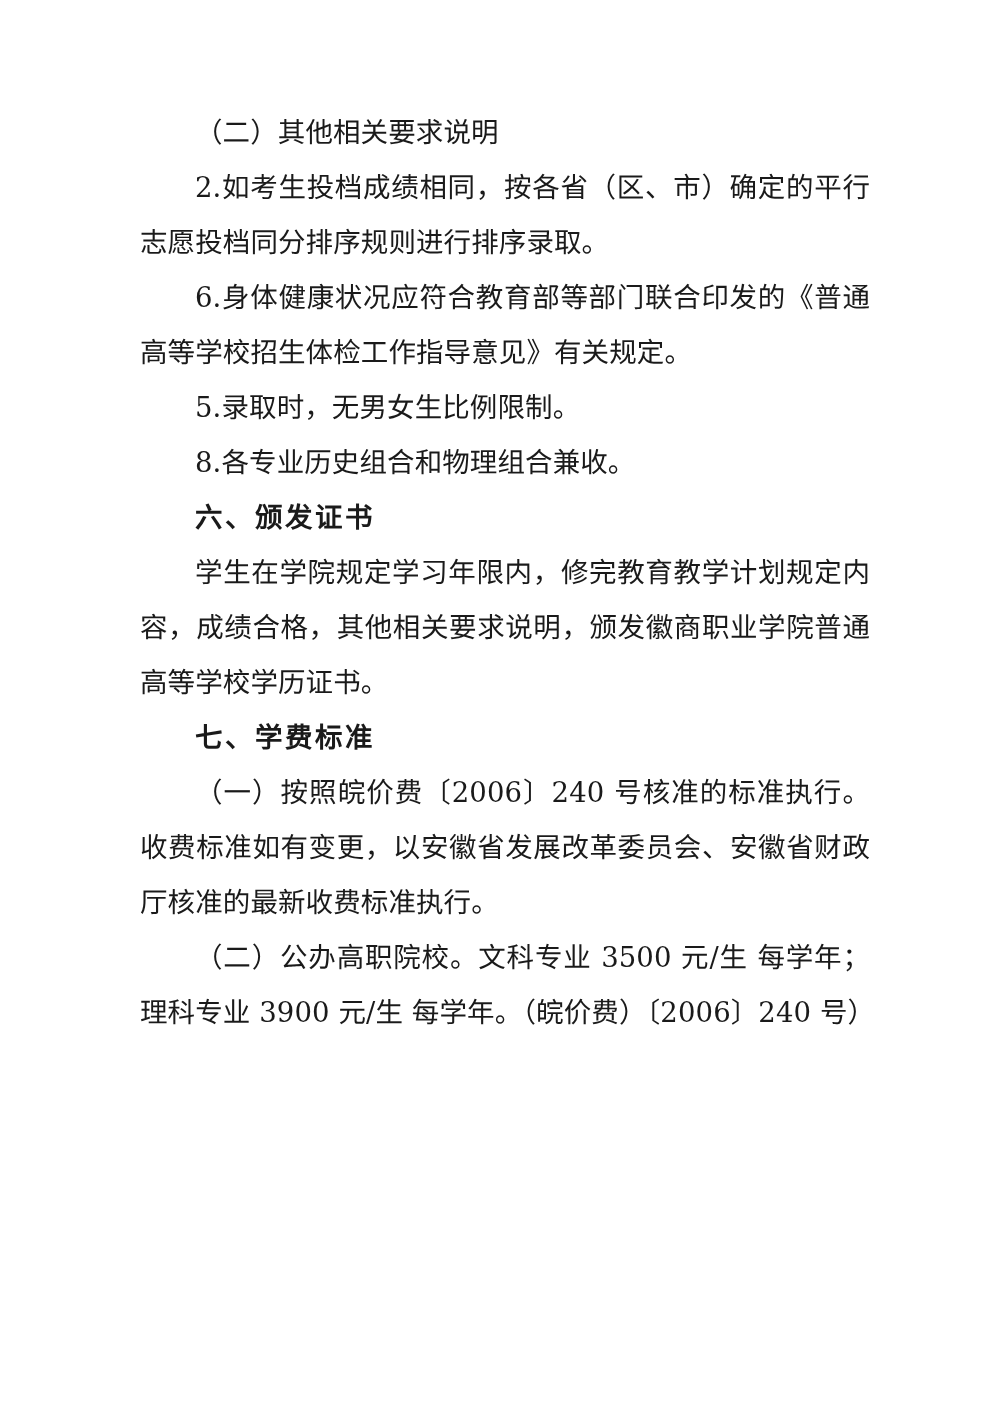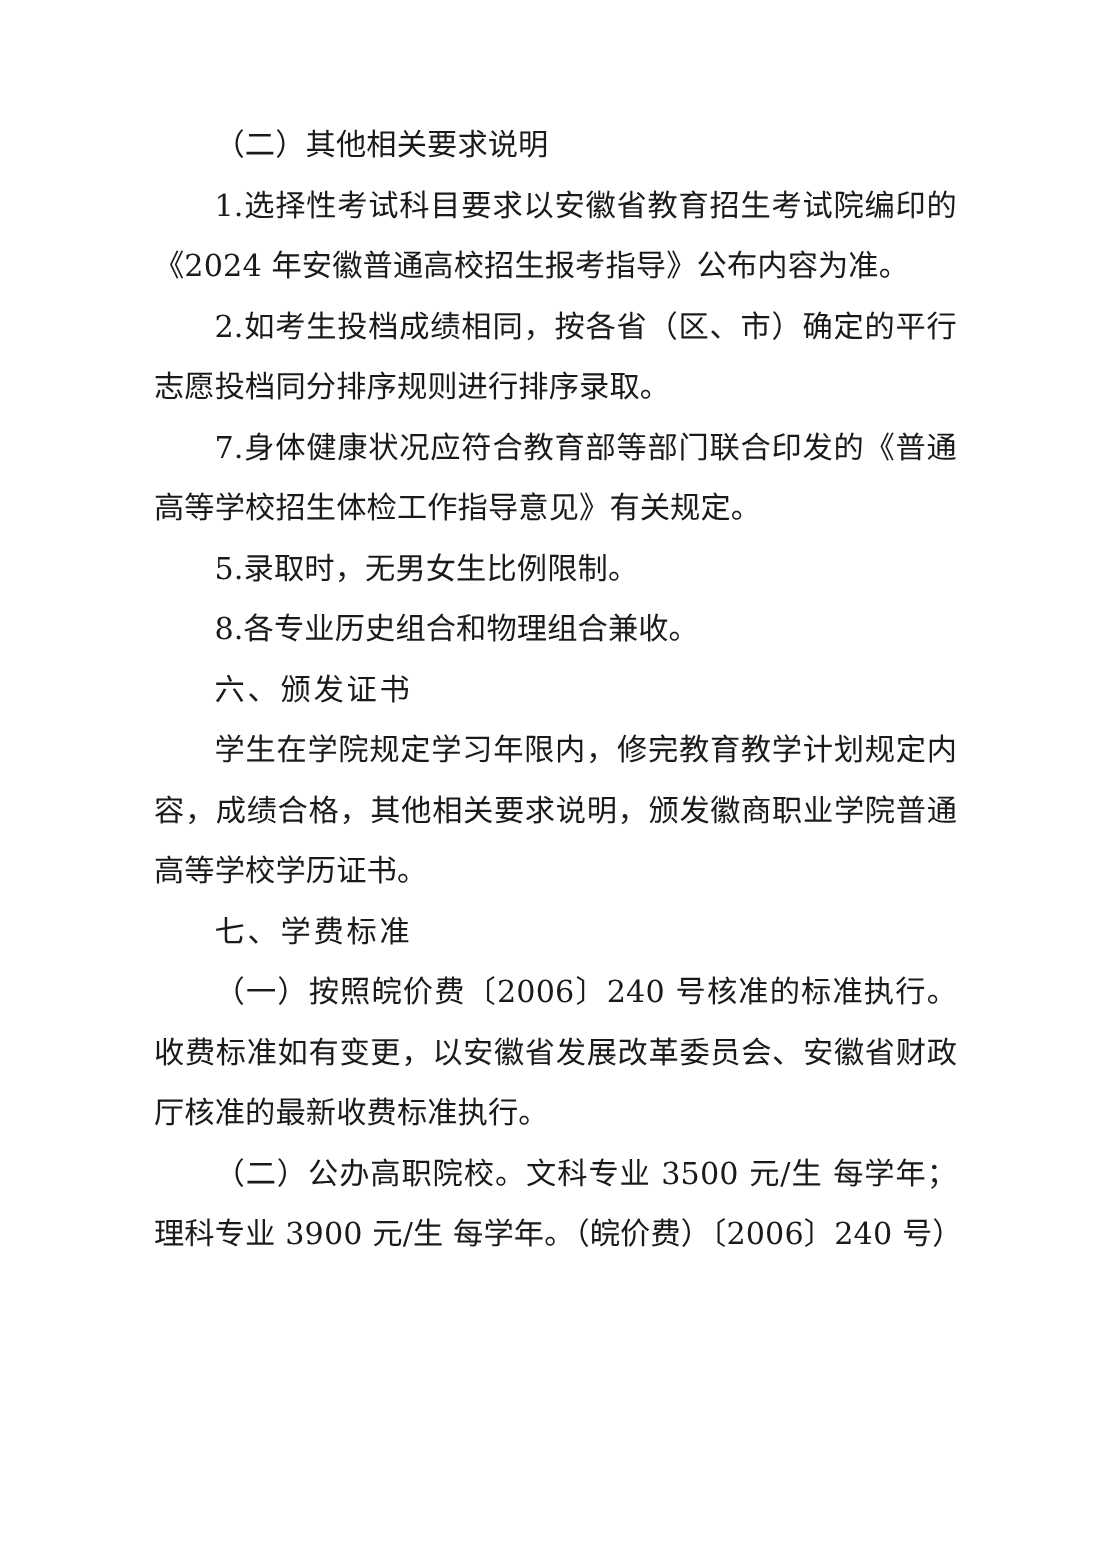--- a/index.html
+++ b/index.html
@@ -51,37 +51,36 @@
 
   
   .heading-sub {
     text-indent: 2em;
     font-weight: 400;
   }
 
   
   .heading-num {
     text-indent: 2em;
-    font-weight: 400;
+    font-weight: 700;
     letter-spacing: 2.5px;
   }
 </style>
 </head>
 <body>
 
 <div class="page">
   <div class="doc-body">
 
     <p class="heading-sub">（二）其他相关要求说明</p>
 
-    <p class="para para-item">1.选择性考试科目要求以安徽省教育招生考试院编印的《2024 年安徽普通高校招生报考指导》公布内容为准。</p>
 
     <p class="para para-item">2.如考生投档成绩相同，按各省（区、市）确定的平行志愿投档同分排序规则进行排序录取。</p>
 
-    <p class="para para-item">7.身体健康状况应符合教育部等部门联合印发的《普通高等学校招生体检工作指导意见》有关规定。</p>
+    <p class="para para-item">6.身体健康状况应符合教育部等部门联合印发的《普通高等学校招生体检工作指导意见》有关规定。</p>
 
 
     <p class="para para-item">5.录取时，无男女生比例限制。</p>
 
     <p class="para para-item">8.各专业历史组合和物理组合兼收。</p>
 
     <p class="heading-num">六、颁发证书</p>
 
     <p class="para">学生在学院规定学习年限内，修完教育教学计划规定内容，成绩合格，其他相关要求说明，颁发徽商职业学院普通高等学校学历证书。</p>
 

